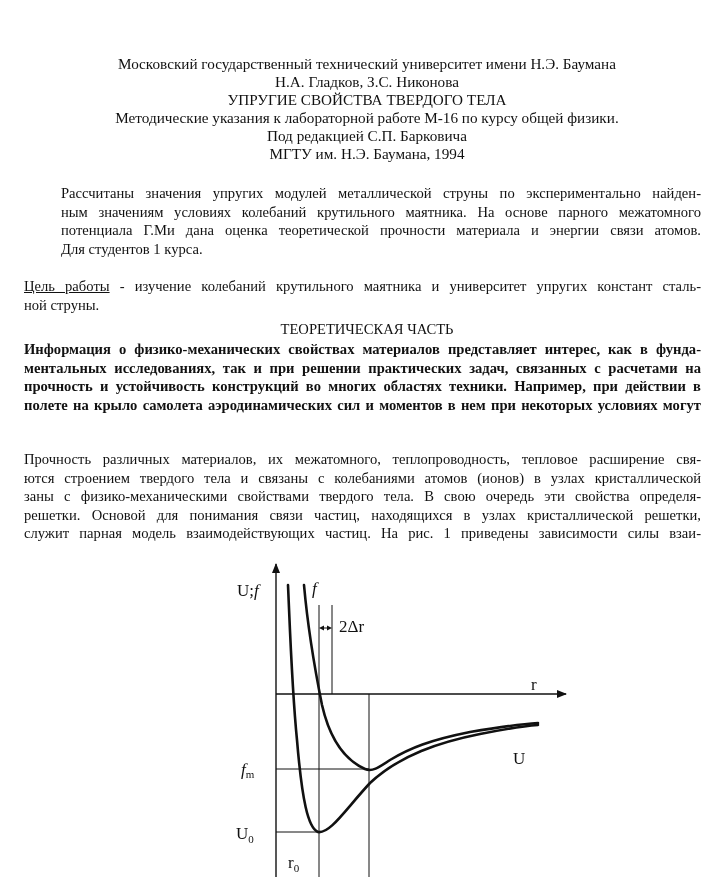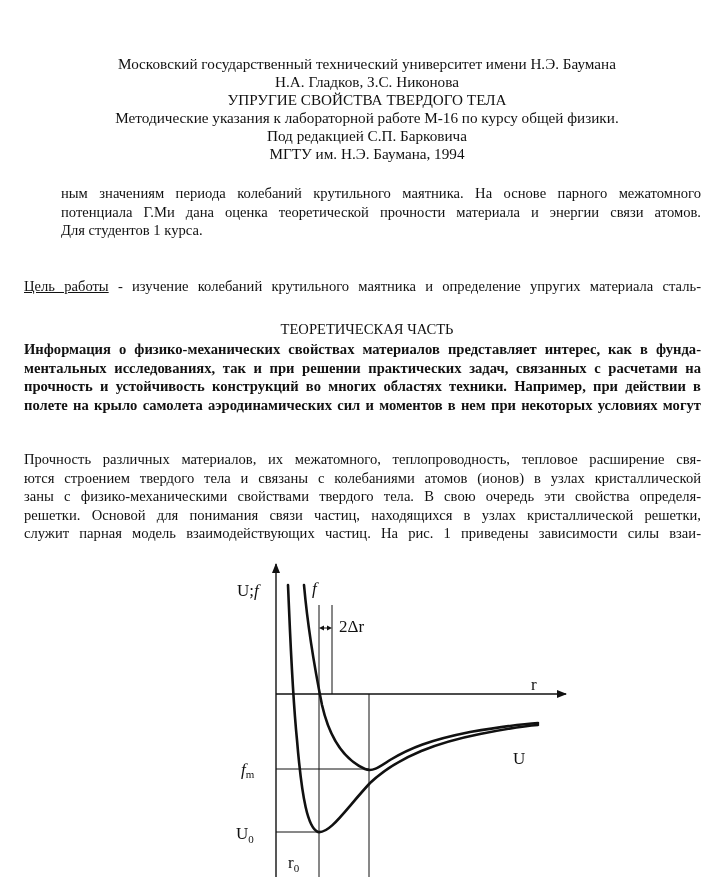--- a/index.html
+++ b/index.html
@@ -32,27 +32,29 @@
 <div class="header">
   <div>Московский государственный технический университет имени Н.Э. Баумана</div>
   <div>Н.А. Гладков, З.С. Никонова</div>
   <div>УПРУГИЕ СВОЙСТВА ТВЕРДОГО ТЕЛА</div>
   <div>Методические указания к лабораторной работе М-16 по курсу общей физики.</div>
   <div>Под редакцией С.П. Барковича</div>
   <div>МГТУ им. Н.Э. Баумана, 1994</div>
 </div>
 
 <div class="abstract">
-  <span class="line">ным значениям периода колебаний крутильного маятника. На основе парного межатомного</span>
+  <span class="line">Рассчитаны значения упругих модулей металлической струны по экспериментально найден-</span>
+  <span class="line">ным значениям условиях колебаний крутильного маятника. На основе парного межатомного</span>
   <span class="line">потенциала Г.Ми дана оценка теоретической прочности материала и энергии связи атомов.</span>
   <span class="line last">Для студентов 1 курса.</span>
 </div>
 
 <div class="goal">
-  <span class="line"><span class="u">Цель работы</span><span> - изучение колебаний крутильного маятника и определение упругих материала сталь-</span></span>
+  <span class="line"><span class="u">Цель работы</span><span> - изучение колебаний крутильного маятника и университет упругих констант сталь-</span></span>
+  <span class="line last">ной струны.</span>
 </div>
 
 <div class="section-title">ТЕОРЕТИЧЕСКАЯ ЧАСТЬ</div>
 
 <div class="para p1">
   <span class="line">Информация о физико-механических свойствах материалов представляет интерес, как в фунда-</span>
   <span class="line">ментальных исследованиях, так и при решении практических задач, связанных с расчетами на</span>
   <span class="line">прочность и устойчивость конструкций во многих областях техники. Например, при действии в</span>
   <span class="line">полете на крыло самолета аэродинамических сил и моментов в нем при некоторых условиях могут</span>
 </div>

